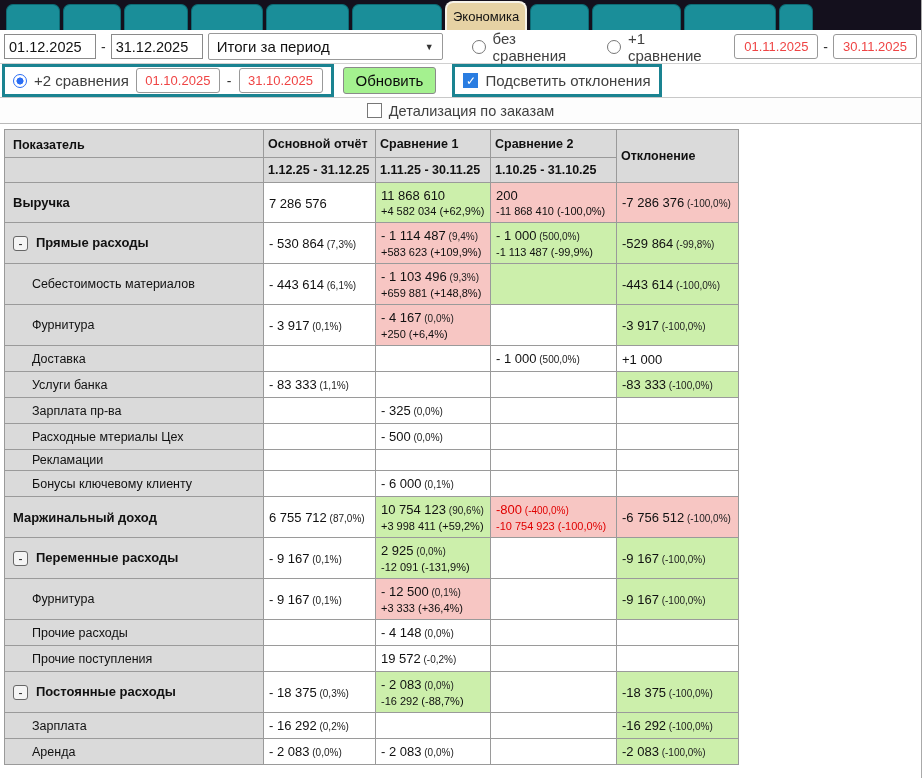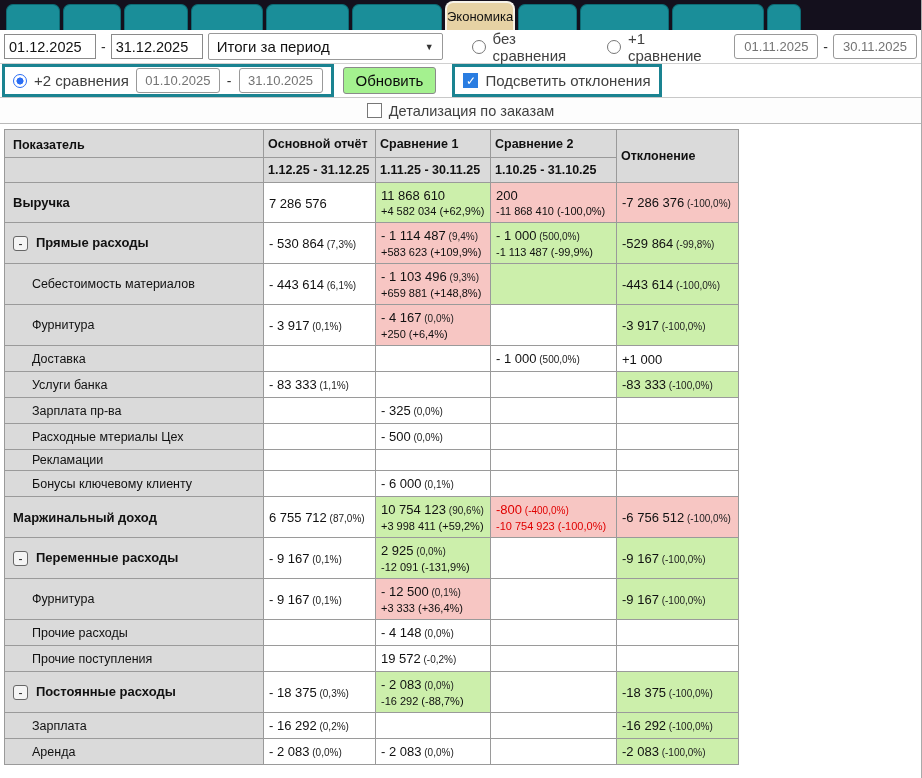--- a/index.html
+++ b/index.html
@@ -6,21 +6,21 @@
   html,body { width: 922px; height: 778px; overflow: hidden; background:#fff;
     font-family: "Liberation Sans", sans-serif; }
   .window { width:922px; height:778px; position:relative; border-right:1px solid #aaa; }
 
   
   .tabbar { height:30px; background:#14101d; display:flex; align-items:flex-end; padding-left:6px; }
   .tab { height:26px; background:#1a8e99; border-radius:7px 7px 0 0; margin-right:3px;
          border:1px solid #0d6b75; border-bottom:none; }
   .tab.active { background:#e6d2a4; border:2px solid #f7f3e8; border-bottom:none;
          height:29px; display:flex; align-items:center; justify-content:center;
-         font-size:13px; color:#111; padding:0 0; border-radius:8px 8px 0 0; }
+         font-size:13px; color:#111; padding:0 6px; border-radius:8px 8px 0 0; }
   
   .subbar { height:26px; background:#e0caa0; display:flex; align-items:flex-end; padding-left:8px; }
   .subtab { background:#fdfdfd; height:23px; border-radius:6px 6px 0 0; padding:0 11px;
             display:flex; align-items:center; font-size:12.5px; font-weight:bold; color:#111;
             border:1px solid #efe6d2; border-bottom:none; }
 
   
   .trow1 { height:34px; display:flex; align-items:center; padding:0 4px; gap:5px;
            border-bottom:1px solid #d0d0d0; background:#fff; }
   .trow1 .dt { width:92px; height:25px; border:1px solid #8a8a8a; border-radius:0;
@@ -30,21 +30,21 @@
            display:flex; align-items:center; justify-content:space-between; padding:0 8px;
            font-size:15px; color:#111; margin-right:14px; }
   .selectbox .arrow { font-size:9px; color:#333; }
   .radio { width:14px; height:14px; border:1px solid #777; border-radius:50%;
            display:inline-block; background:#fff; flex:none; }
   .radio.sel { border-color:#2a6df4;
            background: radial-gradient(circle, #2a6df4 0 38%, #fff 45%); }
   .rlabel { font-size:15px; color:#404040; }
   .rgroup { display:flex; align-items:center; gap:7px; margin-left:10px; }
   .cmp-dt { width:84px; height:25px; border:1px solid #999; border-radius:3px; text-align:center;
-           font-size:13px; font-family:"Liberation Sans",sans-serif; color:#737373; }
+           font-size:13px; font-family:"Liberation Sans",sans-serif; color:#ef4444; }
 
   .trow2 { height:34px; display:flex; align-items:center; gap:9px; padding:0 2px;
            border-bottom:1px solid #c8c8c8; background:#fff; }
   .tealbox { border:3px solid #1a8391; display:flex; align-items:center; gap:7px;
            height:33px; padding:0 8px; background:#fff; }
   .btn-refresh { height:27px; padding:0 12px; font-size:15px; color:#0b0b0b;
            background:#a4f18f; border:1px solid #8a8a8a; border-radius:3px;
            font-family:"Liberation Sans",sans-serif; }
   .checkbox { width:15px; height:15px; border:1px solid #777; background:#fff; flex:none;
            display:inline-flex; align-items:center; justify-content:center; font-size:12px; }

